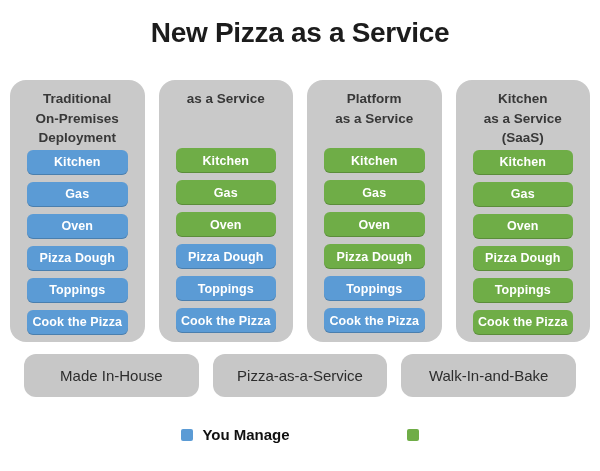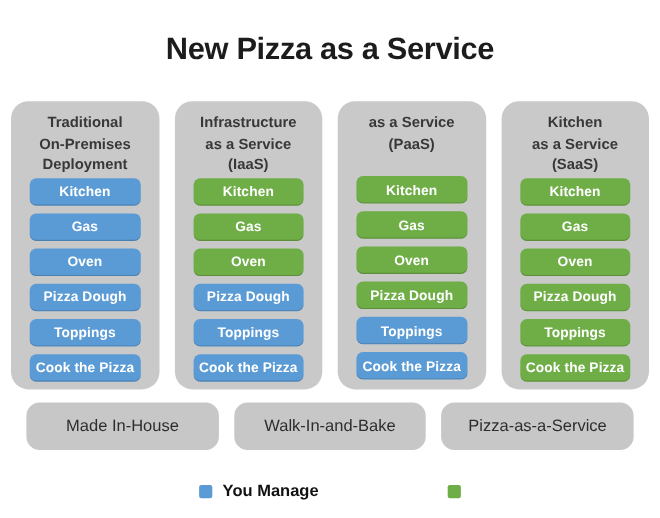--- a/index.html
+++ b/index.html
@@ -5,21 +5,21 @@
   html, body { margin: 0; padding: 0; }
   body {
     width: 600px; height: 471px;
     background: #ffffff;
     font-family: "Liberation Sans", "DejaVu Sans", sans-serif;
   }
   .page { width: 600px; height: 471px; overflow: hidden; position: relative; }
 
   .title {
     margin: 0;
-    padding-top: 28px;
+    padding-top: 16px;
     text-align: center;
     font-size: 28px;
     font-weight: bold;
     color: #1c1c1c;
     letter-spacing: -0.3px;
     line-height: 34px;
   }
 
   .columns {
     display: flex;
@@ -130,38 +130,36 @@
         <div class="item" data-owner="you">Gas</div>
         <div class="item" data-owner="you">Oven</div>
         <div class="item" data-owner="you">Pizza Dough</div>
         <div class="item" data-owner="you">Toppings</div>
         <div class="item" data-owner="you">Cook the Pizza</div>
       </div>
     </div>
 
     <div class="column">
       <div class="col-header">
-        <div>Infrastructure</div>
         <div>as a Service</div>
-        <div>(IaaS)</div>
       </div>
       <div class="items">
         <div class="item" data-owner="vendor">Kitchen</div>
         <div class="item" data-owner="vendor">Gas</div>
         <div class="item" data-owner="vendor">Oven</div>
         <div class="item" data-owner="you">Pizza Dough</div>
         <div class="item" data-owner="you">Toppings</div>
         <div class="item" data-owner="you">Cook the Pizza</div>
       </div>
     </div>
 
     <div class="column">
       <div class="col-header">
+        <div>Platform</div>
         <div>as a Service</div>
-        <div>(PaaS)</div>
       </div>
       <div class="items">
         <div class="item" data-owner="vendor">Kitchen</div>
         <div class="item" data-owner="vendor">Gas</div>
         <div class="item" data-owner="vendor">Oven</div>
         <div class="item" data-owner="vendor">Pizza Dough</div>
         <div class="item" data-owner="you">Toppings</div>
         <div class="item" data-owner="you">Cook the Pizza</div>
       </div>
     </div>
@@ -179,22 +177,22 @@
         <div class="item" data-owner="vendor">Pizza Dough</div>
         <div class="item" data-owner="vendor">Toppings</div>
         <div class="item" data-owner="vendor">Cook the Pizza</div>
       </div>
     </div>
 
   </div>
 
   <div class="footers">
     <div class="footer-box">Made In-House</div>
+    <div class="footer-box">Pizza-as-a-Service</div>
     <div class="footer-box">Walk-In-and-Bake</div>
-    <div class="footer-box">Pizza-as-a-Service</div>
   </div>
 
   <div class="legend">
     <div class="legend-item">
       <span class="swatch" data-owner="you"></span>
       <span>You Manage</span>
     </div>
     <div class="legend-item">
       <span class="swatch" data-owner="vendor"></span>
     </div>

